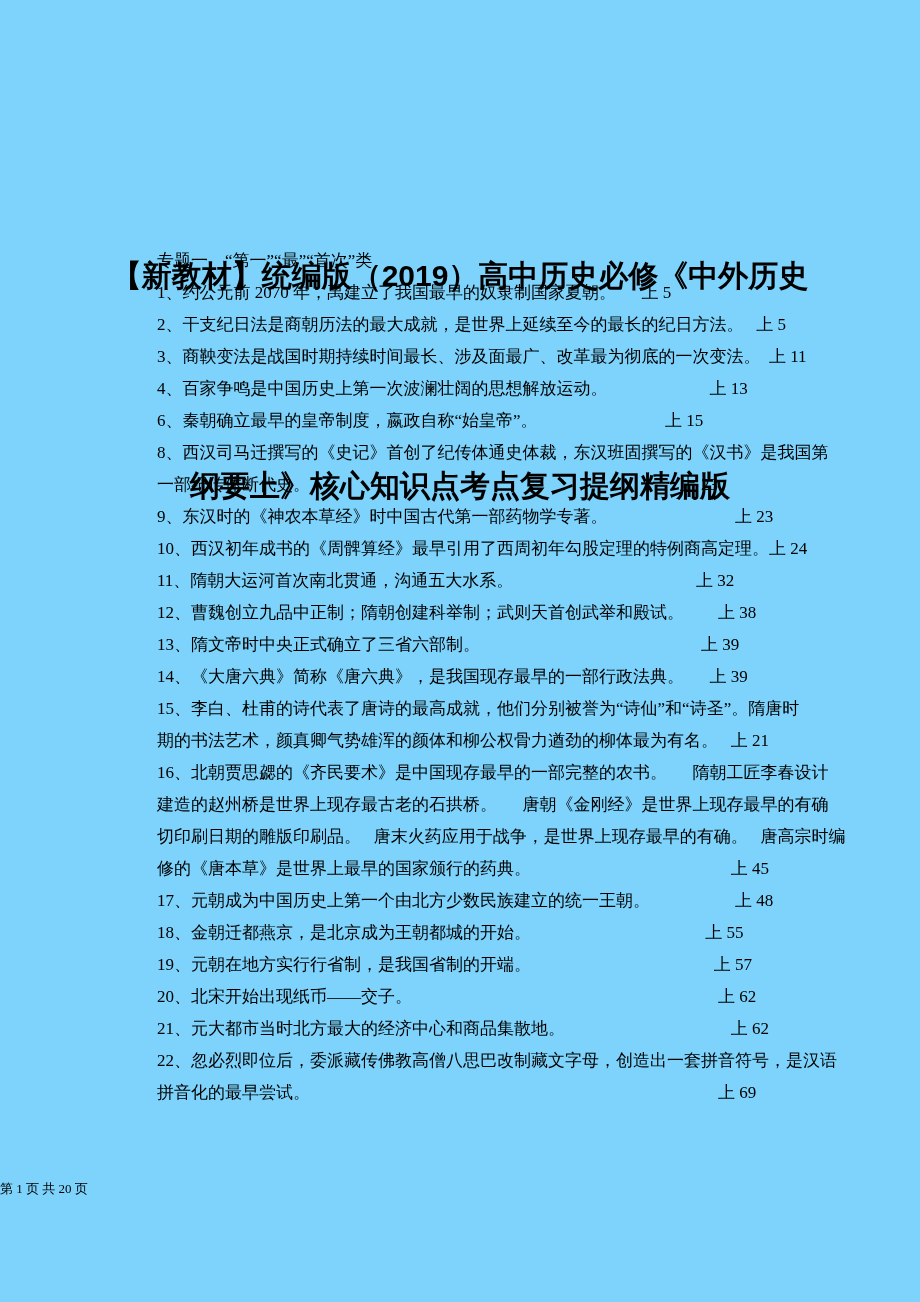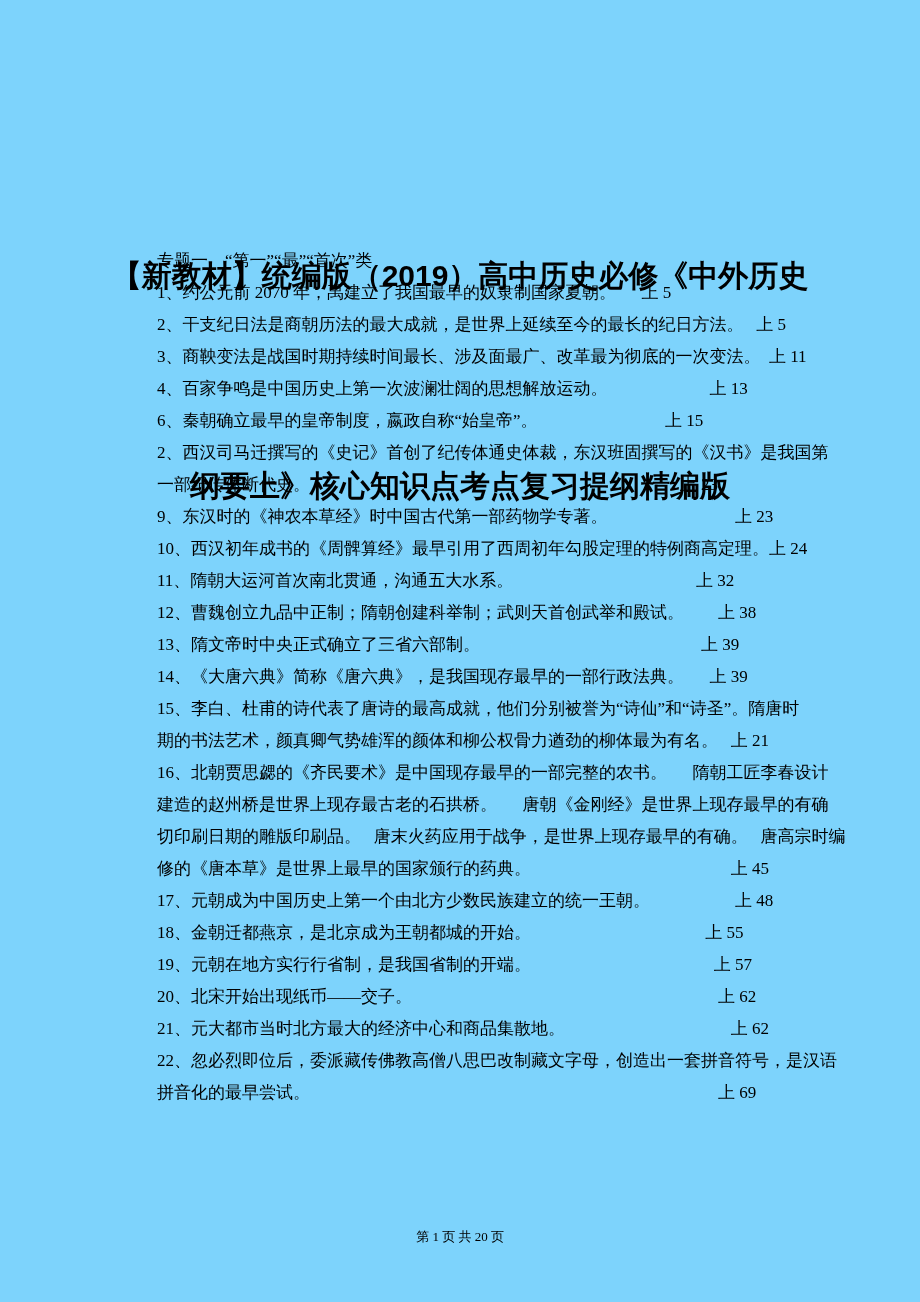--- a/index.html
+++ b/index.html
@@ -37,24 +37,23 @@
     font-size: 17px;
     line-height: 32px;
   }
   .doc-body .line {
     height: 32px;
     white-space: pre;
     margin-left: 20px;
   }
   .doc-footer {
     position: absolute;
-    top: 1228px;
+    top: 1180px;
     left: 0;
     width: 920px;
-    text-align: center;
     font-family: "Liberation Serif", "DejaVu Serif", serif;
     font-size: 13px;
     line-height: 18px;
     white-space: pre;
   }
 </style>
 </head>
 <body>
 
 <div class="page">
@@ -64,21 +63,21 @@
     <div>纲要上》核心知识点考点复习提纲精编版</div>
   </div>
 
   <div class="doc-body">
       <div class="line">专题一    “第一”“最”“首次”类</div>
       <div class="line">1、约公元前 2070 年，禹建立了我国最早的奴隶制国家夏朝。      上 5</div>
       <div class="line">2、干支纪日法是商朝历法的最大成就，是世界上延续至今的最长的纪日方法。   上 5</div>
       <div class="line">3、商鞅变法是战国时期持续时间最长、涉及面最广、改革最为彻底的一次变法。  上 11</div>
       <div class="line">4、百家争鸣是中国历史上第一次波澜壮阔的思想解放运动。                        上 13</div>
       <div class="line">6、秦朝确立最早的皇帝制度，嬴政自称“始皇帝”。                              上 15</div>
-      <div class="line">2、西汉司马迁撰写的《史记》首创了纪传体通史体裁，东汉班固撰写的《汉书》是我国第</div>
+      <div class="line">8、西汉司马迁撰写的《史记》首创了纪传体通史体裁，东汉班固撰写的《汉书》是我国第</div>
       <div class="line">一部纪传体断代史。                                                                                       上 23</div>
       <div class="line">9、东汉时的《神农本草经》时中国古代第一部药物学专著。                              上 23</div>
       <div class="line">10、西汉初年成书的《周髀算经》最早引用了西周初年勾股定理的特例商高定理。上 24</div>
       <div class="line">11、隋朝大运河首次南北贯通，沟通五大水系。                                           上 32</div>
       <div class="line">12、曹魏创立九品中正制；隋朝创建科举制；武则天首创武举和殿试。        上 38</div>
       <div class="line">13、隋文帝时中央正式确立了三省六部制。                                                    上 39</div>
       <div class="line">14、《大唐六典》简称《唐六典》，是我国现存最早的一部行政法典。      上 39</div>
       <div class="line">15、李白、杜甫的诗代表了唐诗的最高成就，他们分别被誉为“诗仙”和“诗圣”。隋唐时</div>
       <div class="line">期的书法艺术，颜真卿气势雄浑的颜体和柳公权骨力遒劲的柳体最为有名。   上 21</div>
       <div class="line">16、北朝贾思勰的《齐民要术》是中国现存最早的一部完整的农书。      隋朝工匠李春设计</div>

